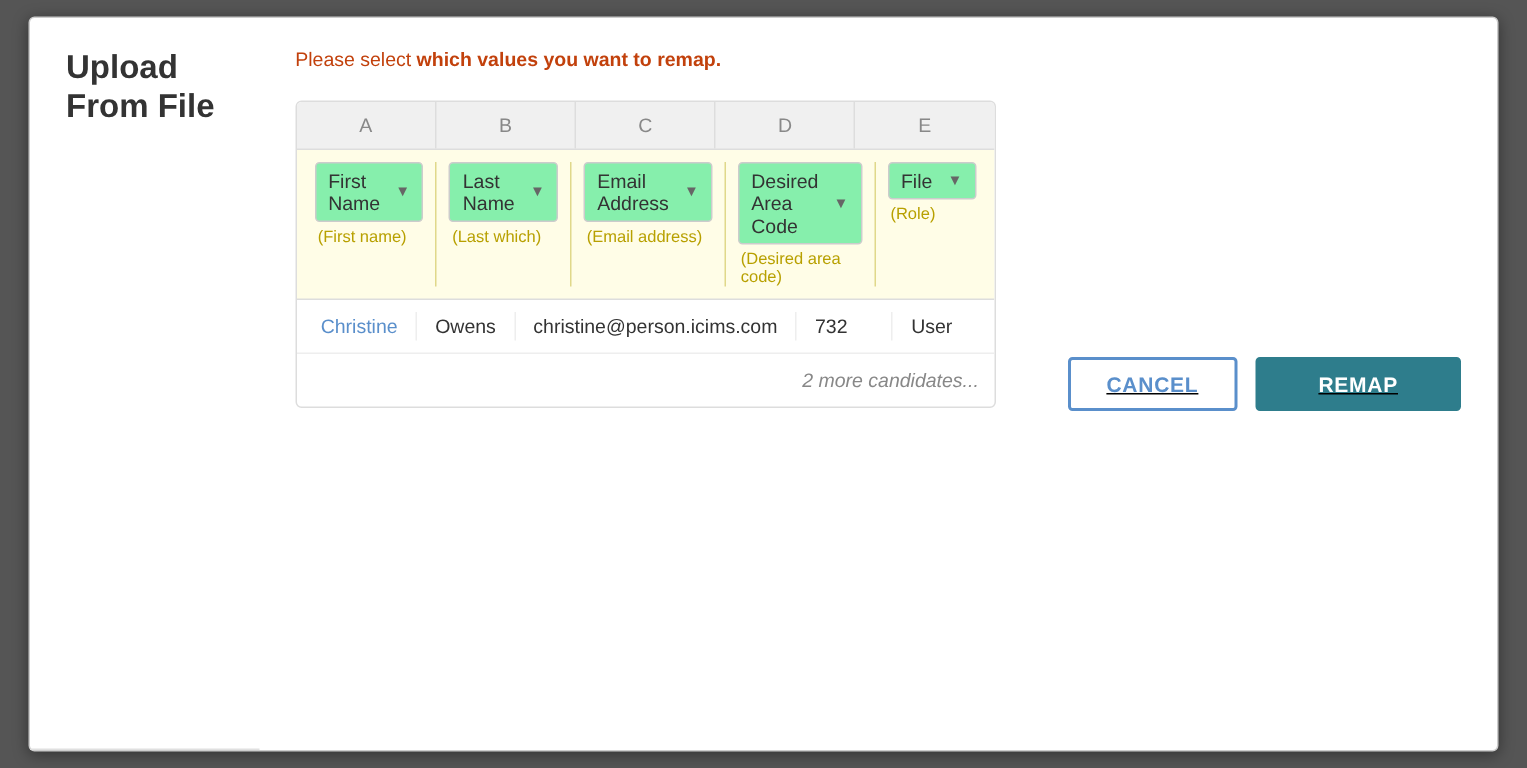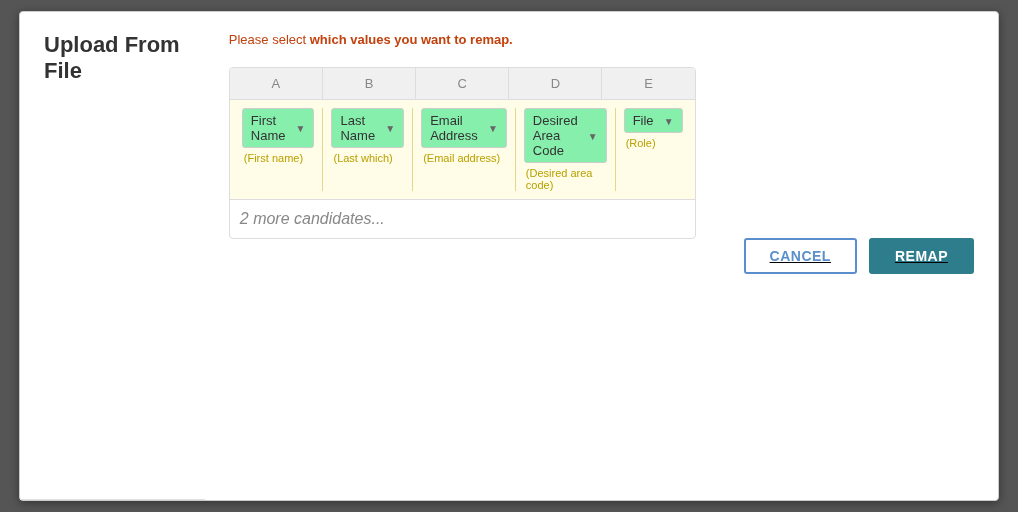--- a/index.html
+++ b/index.html
@@ -111,23 +111,23 @@
     .data-cell {
       flex: 1;
       padding: 2px 12px;
       font-size: 13px;
       color: #5a8fcb;
       border-right: 1px solid #eee;
     }
     .data-cell:last-child { border-right: none; }
     .data-cell.plain { color: #333; }
     .more-row {
-      text-align: left;
+      text-align: right;
       padding: 10px;
-      font-size: 16px;
+      font-size: 13px;
       color: #888;
       font-style: italic;
     }
     .modal-footer {
       padding: 12px 24px;
       display: flex;
       justify-content: flex-end;
       gap: 12px;
       align-items: center;
       text-decoration: underline;
@@ -140,21 +140,21 @@
       border-radius: 3px;
       font-size: 14px;
       font-weight: bold;
       cursor: pointer;
       letter-spacing: 0.5px;
     }
     .btn-remap {
       background: #2e7d8c;
       border: 2px solid #2e7d8c;
       color: #fff;
-      padding: 8px 24px;
+      padding: 8px 40px;
       border-radius: 3px;
       font-size: 14px;
       font-weight: bold;
       cursor: pointer;
       letter-spacing: 0.5px;
     }
   </style>
 </head>
 <body>
 
@@ -208,20 +208,27 @@
         </div>
         <div class="mapping-cell">
           <div class="dropdown-wrapper">
             <span>File</span>
             <span class="dropdown-arrow">▼</span>
           </div>
           <span class="hint-text">(Role)</span>
         </div>
       </div>
 
+      <div class="data-row">
+        <div class="data-cell">Christine</div>
+        <div class="data-cell plain">Owens</div>
+        <div class="data-cell plain">christine@person.icims.com</div>
+        <div class="data-cell plain">732</div>
+        <div class="data-cell plain">User</div>
+      </div>
 
       <div class="more-row">
         <span>2 more candidates...</span>
       </div>
     </div>
   </div>
 
   <div class="modal-footer">
     <button class="btn-cancel">CANCEL</button>
     <button class="btn-remap">REMAP</button>

